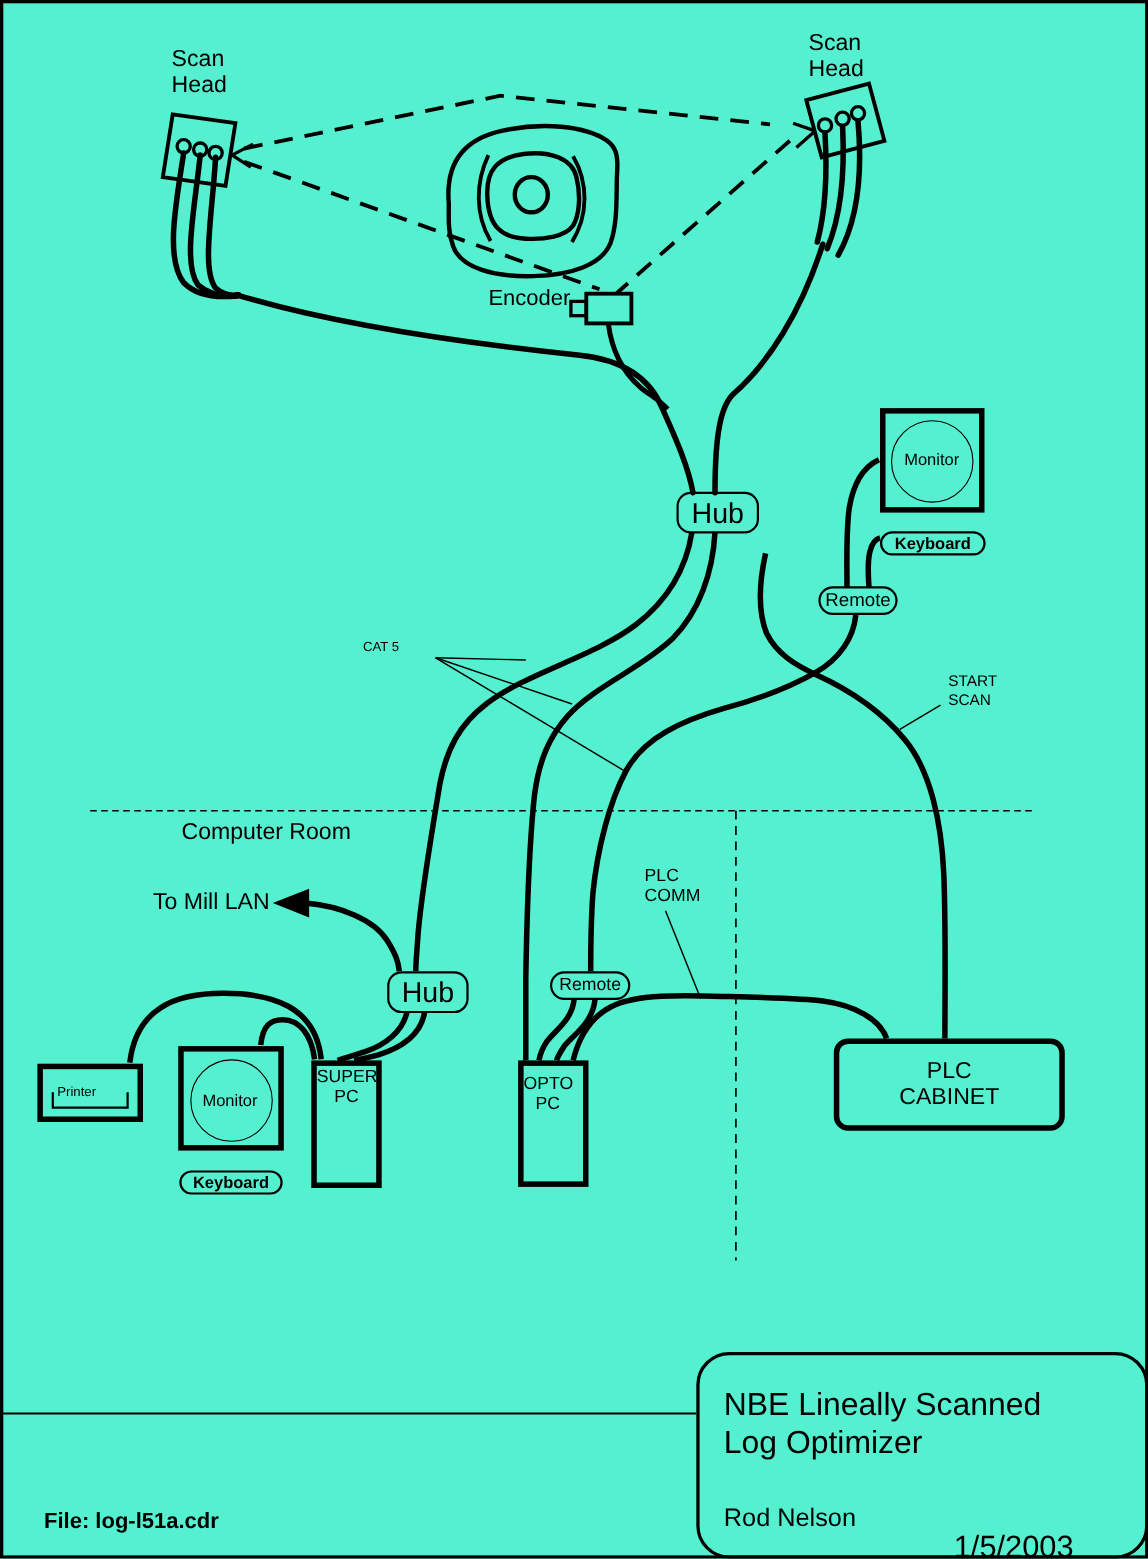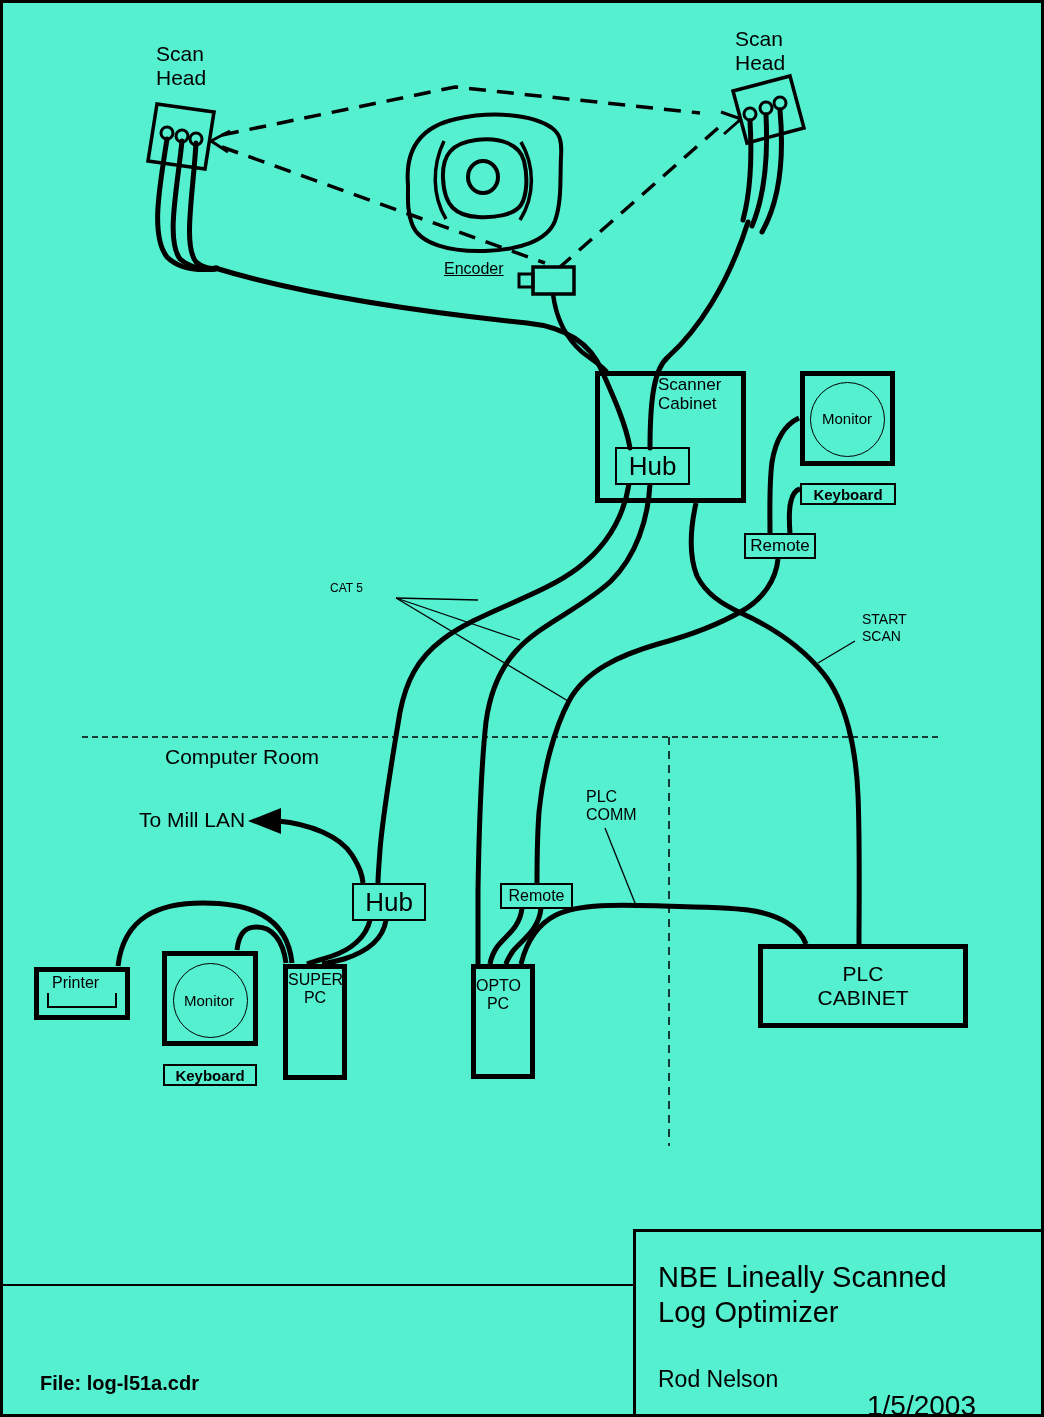--- a/index.html
+++ b/index.html
@@ -9,34 +9,30 @@
     background:#55F0D0;
     font-family:"Liberation Sans", sans-serif;
     color:#000;
     overflow:hidden;
   }
   #page-border{position:absolute;inset:0;border:3px solid #000;z-index:40;pointer-events:none;}
   .lbl{position:absolute;color:#000;white-space:nowrap;z-index:10;}
   .ml{white-space:pre-line;}
   .box{position:absolute;box-sizing:border-box;border:5px solid #000;background:transparent;z-index:5;}
   .thin{border-width:2px;}
-  .cc{display:flex;align-items:center;justify-content:center;text-align:center;}
+  .cc{display:flex;align-items:center;justify-content:center;text-align:center;border-radius:13px;}
   .circle{position:absolute;border:1.5px solid #000;border-radius:50%;}
   svg#wires{position:absolute;left:0;top:0;z-index:20;pointer-events:none;}
   .bold{font-weight:bold;text-align:center;}
 </style>
 </head>
 <body>
 
 <div id="page" style="background: rgb(85, 240, 208);">
 
-  <div class="box" style="left:595px;top:371px;width:151px;height:132px;">
-    <div class="lbl ml" style="left:58px;top:-1px;font-size:17px;line-height:19px;">Scanner
-Cabinet</div>
-  </div>
   <div class="box thin cc" style="left:615px;top:447px;width:75px;height:38px;font-size:26px;">
     <span>Hub</span>
   </div>
 
   <div class="box" style="left:800px;top:371px;width:95px;height:95px;">
     <div class="circle" style="left:5px;top:6px;width:73px;height:73px;"></div>
     <div class="lbl" style="left:17px;top:34px;font-size:15px;">Monitor</div>
   </div>
   <div class="box thin cc" style="left:800px;top:483px;width:96px;height:22px;font-size:15px;font-weight:bold;">
     <span>Keyboard</span>
@@ -46,21 +42,21 @@
   </div>
 
   <div class="box thin cc" style="left:352px;top:883px;width:74px;height:38px;font-size:26px;">
     <span>Hub</span>
   </div>
   <div class="box thin cc" style="left:500px;top:883px;width:73px;height:26px;font-size:16px;">
     <span>Remote</span>
   </div>
 
   <div class="box" style="left:34px;top:967px;width:96px;height:53px;">
-    <div class="lbl" style="left:13px;top:2px;font-size:16px;">Printer</div>
+    <div class="lbl" style="left:13px;top:13px;font-size:12px;">Printer</div>
   </div>
 
   <div class="box" style="left:162px;top:951px;width:96px;height:95px;">
     <div class="circle" style="left:6px;top:7px;width:73px;height:73px;"></div>
     <div class="lbl" style="left:17px;top:36px;font-size:15px;">Monitor</div>
   </div>
   <div class="box thin cc" style="left:163px;top:1064px;width:94px;height:22px;font-size:15px;font-weight:bold;">
     <span>Keyboard</span>
   </div>
 
@@ -72,32 +68,32 @@
   <div class="box" style="left:471px;top:964px;width:64px;height:115px;">
     <div class="lbl ml" style="left:0;top:8px;width:44px;text-align:center;font-size:16px;line-height:18px;">OPTO
 PC</div>
   </div>
 
   <div class="box cc" style="left:758px;top:944px;width:210px;height:84px;font-size:21px;line-height:24px;">
     <span class="ml">PLC
 CABINET</span>
   </div>
 
-  <div class="box" style="left:633px;top:1229px;width:411px;height:188px;border-width:3px;">
+  <div class="box" style="left:633px;top:1229px;width:411px;height:188px;border-width:3px;border-radius:30px;">
     <div class="lbl ml" style="left:22px;top:28px;font-size:29px;line-height:35px;">NBE Lineally Scanned
 Log Optimizer</div>
     <div class="lbl" style="left:22px;top:134px;font-size:23px;">Rod Nelson</div>
     <div class="lbl" style="left:231px;top:134px;font-size:28px;margin-top:24px;">1/5/2003</div>
   </div>
 
   <div class="lbl ml" style="left:156px;top:42px;font-size:21px;line-height:24px;">Scan
 Head</div>
   <div class="lbl ml" style="left:735px;top:27px;font-size:21px;line-height:24px;">Scan
 Head</div>
-  <div class="lbl" style="left:444px;top:260px;font-size:16px;text-decoration:underline;">Encoder</div>
+  <div class="lbl" style="left:444px;top:260px;font-size:20px;">Encoder</div>
   <div class="lbl" style="left:330px;top:581px;font-size:12px;">CAT 5</div>
   <div class="lbl ml" style="left:862px;top:611px;font-size:14px;line-height:17px;">START
 SCAN</div>
   <div class="lbl" style="left:165px;top:745px;font-size:21px;">Computer Room</div>
   <div class="lbl" style="left:103px;top:808px;font-size:21px;margin-left:36px;">To Mill LAN</div>
   <div class="lbl ml" style="left:586px;top:788px;font-size:16px;line-height:18px;">PLC
 COMM</div>
   <div class="lbl bold" style="left:40px;top:1372px;font-size:20px;">File:  log-l51a.cdr</div>
 
   <svg id="wires" width="1044" height="1417" viewBox="0 0 1044 1417">

